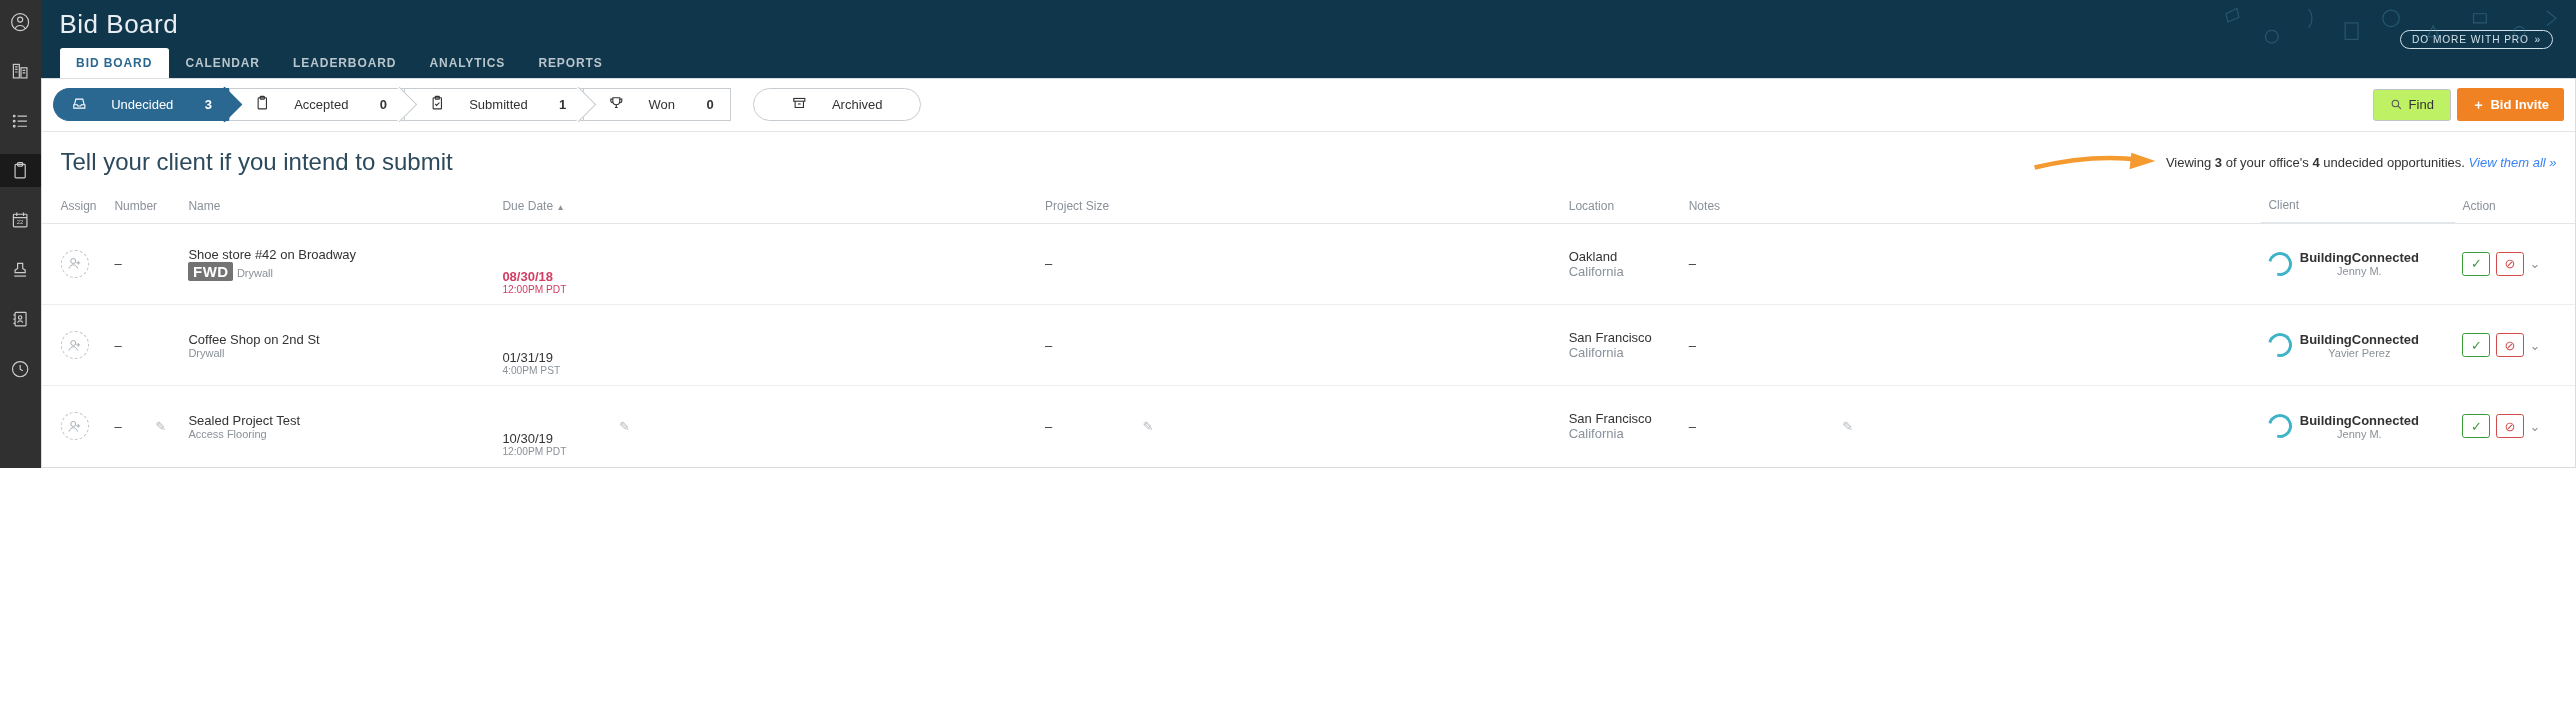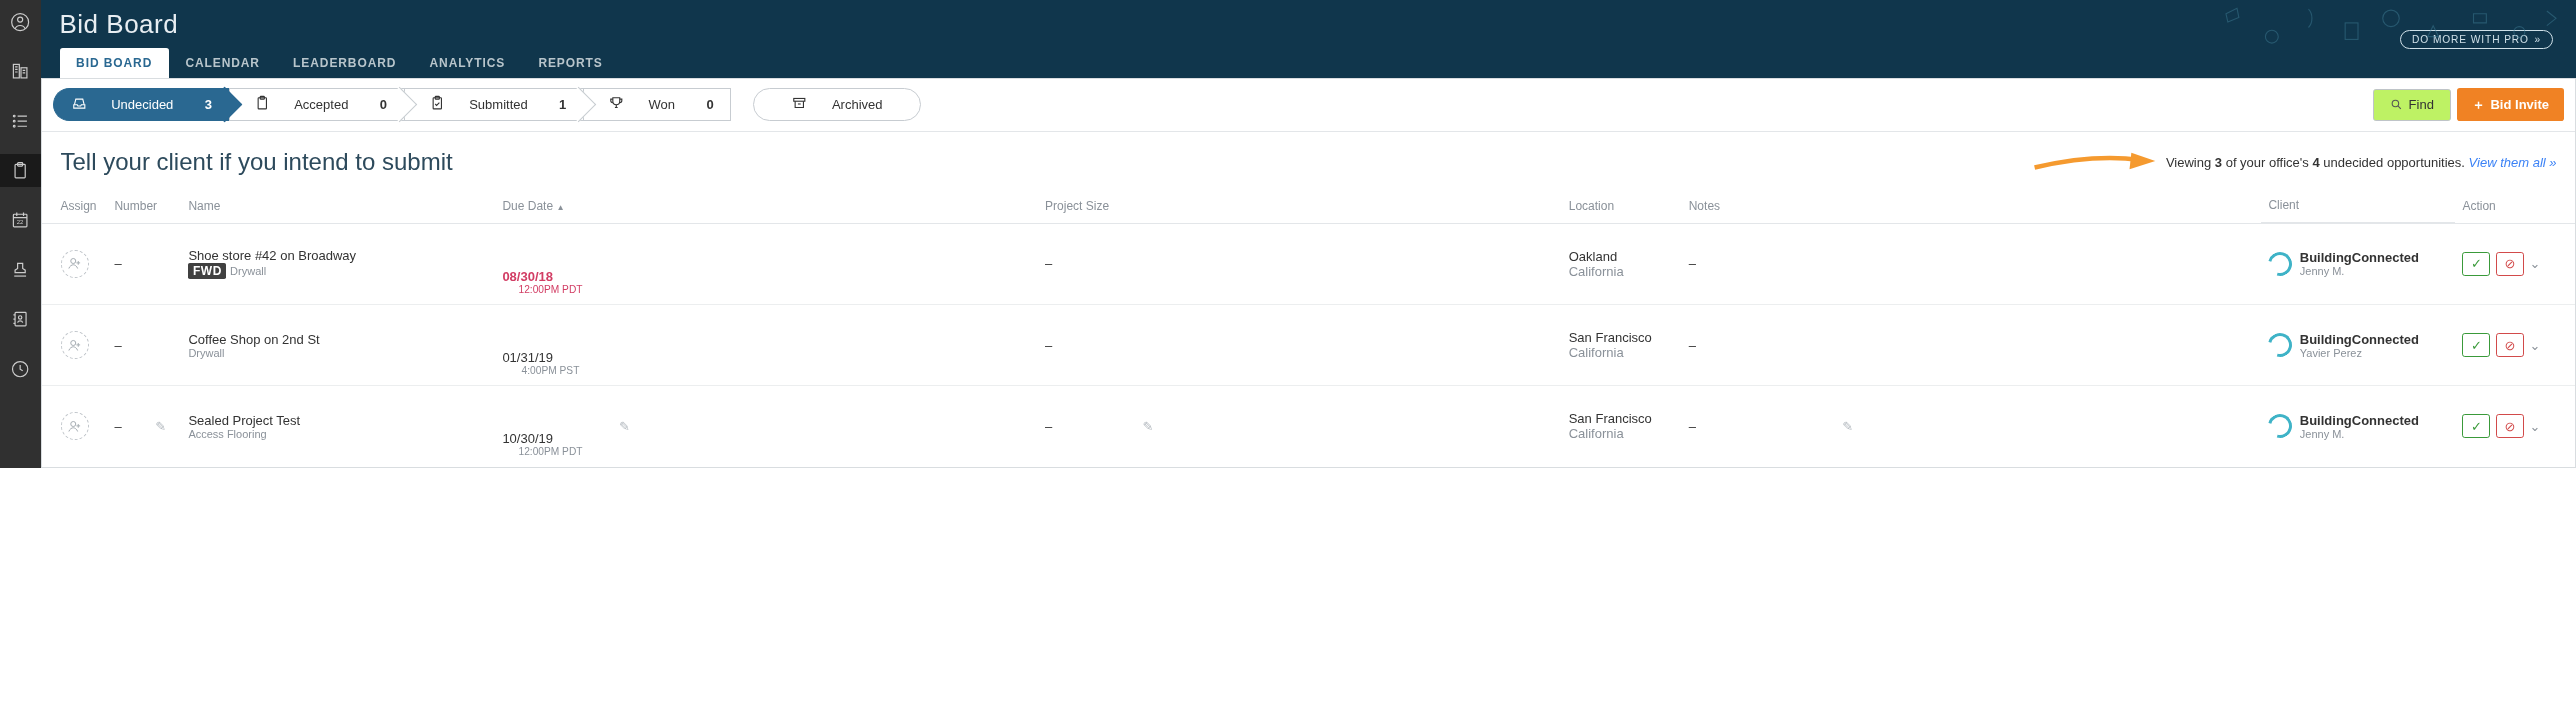--- a/index.html
+++ b/index.html
@@ -55,27 +55,27 @@
   .arrow { margin: 0 7.4px 0 auto; }
   .arrow svg { width: 129px; height: 24px; }
 
   
   table { width: 100%; border-collapse: collapse; }
   thead th { text-align: left; font-size: 12px; color: #8a9199; font-weight: 500; padding: 9.2px 7.4px; border-bottom: 0.9px solid #e3e6e9; }
   tbody td { padding: 9.2px 7.4px; border-top: 0.9px solid #eceeef; font-size: 13px; vertical-align: middle; color: #333; }
   tbody tr:first-child td { border-top: 0.9px solid #e3e6e9; }
   .assign-chip { width: 28px; height: 28px; border: 0.9px dashed #c0c5ca; border-radius: 50%; display: flex; align-items: center; justify-content: center; color: #a6adb3; cursor: pointer; }
   .assign-chip svg { width:15px; height:15px; stroke:#a6adb3; fill:none; stroke-width:1.6; }
-  .fwd { display:inline-block; background:#404040; color:#fff; font-size:12px; padding:0.9px 4.6px; border-radius:1.8px; margin-right:3.7px; font-weight:700; letter-spacing:0.5px;}
+  .fwd { display:inline-block; background:#737373; color:#fff; font-size:15px; padding:0.9px 4.6px; border-radius:1.8px; margin-right:3.7px; font-weight:700; letter-spacing:0.5px;}
   .sub { color:#8a9199; font-size:11px; }
   .due-red .d1 { color:#d23d64; font-weight:600; }
   .due-red .d2 { color:#d23d64; font-size:10.2px; }
   .d1 { font-size:13px;margin-top:36px; }
-  .d2 { font-size:10.2px; color:#8a9199; text-transform:uppercase;text-align:center; }
-  .client { display:flex; align-items:center; gap:7.4px; }
+  .d2 { font-size:10.2px; color:#8a9199; text-transform:uppercase; }
+  .client { display:flex; align-items:center; gap:7.4px;text-align:center; }
   .c-logo { width:24px; height:24px; border-radius:50%; border:3.7px solid #3fb3c7; border-left-color:transparent; transform:rotate(-30deg); }
   .act { display:flex; gap:5.5px; align-items:center; }
   .act .b { width:28px; height:24px; border:0.9px solid; border-radius:2.8px; display:flex; align-items:center; justify-content:center; cursor:pointer; }
   .act .ok { border-color:#3a9a3a; color:#3a9a3a; }
   .act .no { border-color:#d24a4a; color:#d24a4a; }
   .act .dd { width:18.5px; color:#8a9199; cursor:pointer; }
   .pencil { color:#b3b9bf; cursor:pointer; padding:0 5.5px; }
   .loc .city { display:block; }
   .loc .state { color:#8a9199; font-size:13px;text-align:center; }
   th.assign { padding-left:18.5px; width:65px;}

